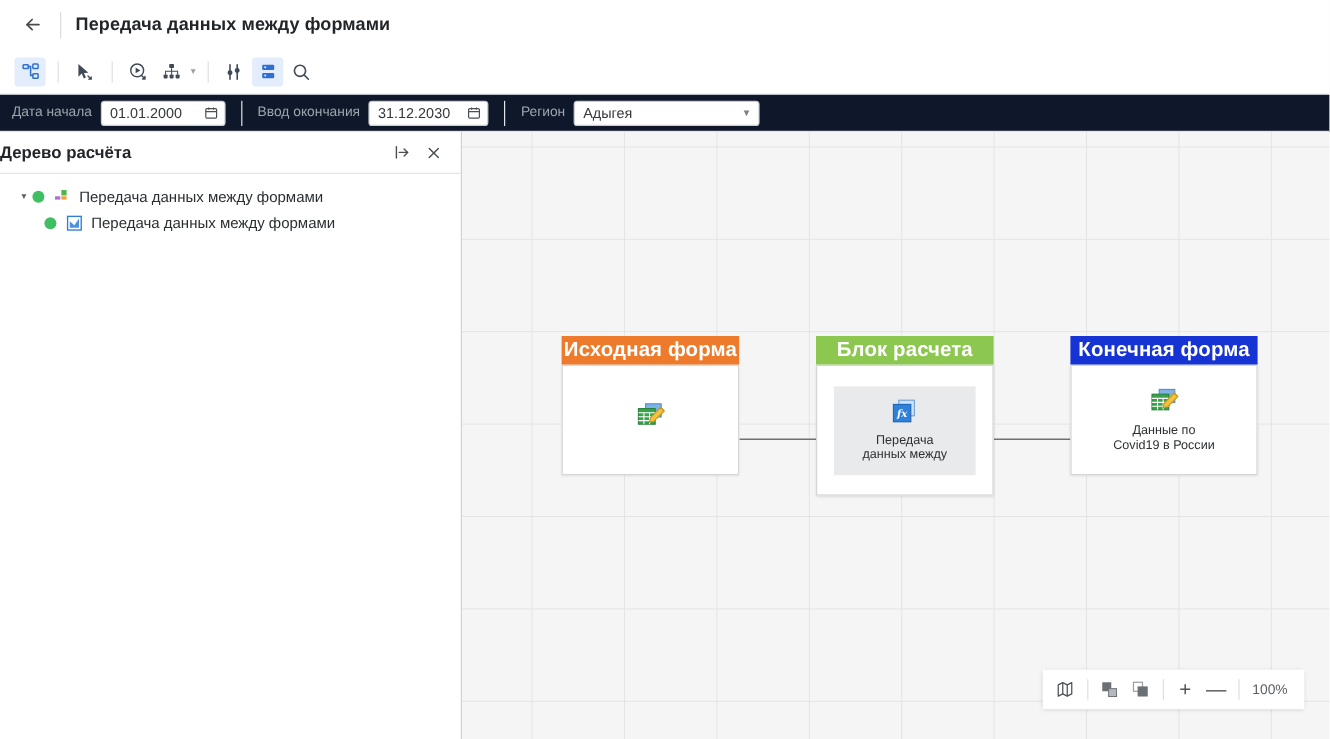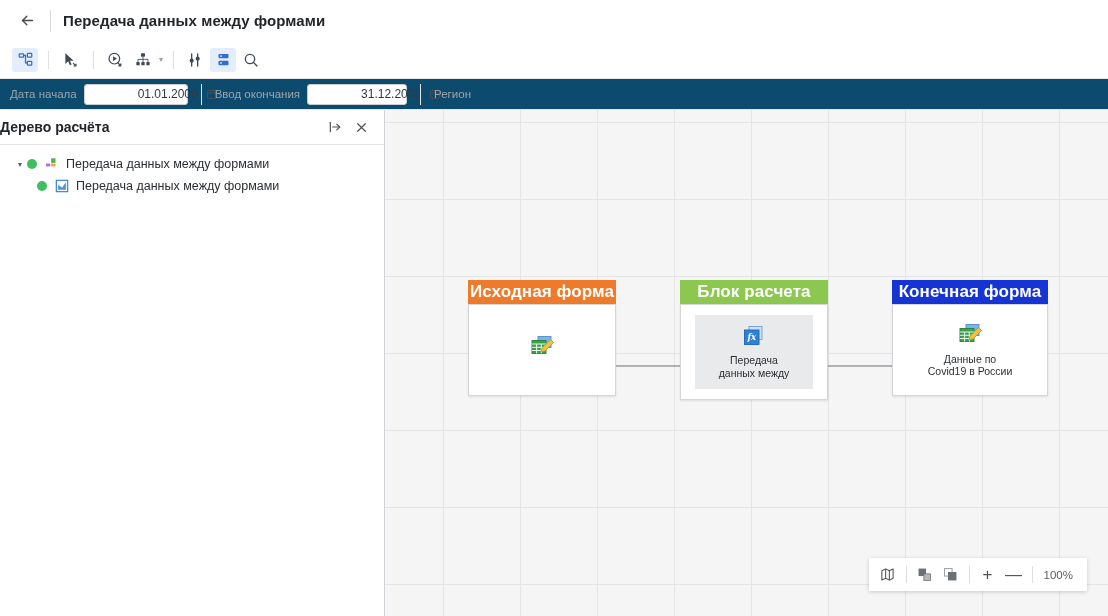--- a/index.html
+++ b/index.html
@@ -52,34 +52,34 @@
     margin-right: 2px;
   }
   .tb-btn.active { background: #e4edfb; color: #2f6fd0; }
   .tb-sep { width: 1px; height: 18px; background: #dfe1e4; margin: 0 8px; }
   .tb-caret { font-size: 8px; color: #9aa0a6; margin-left: 1px; margin-right: 2px; }
 
   
   .filterbar {
     height: 31px; flex: 0 0 31px;
     display: flex; align-items: center;
-    background: #0c4a6e;
+    background: #0f172a;
     border-bottom: 1px solid #e2e4e7;
     padding-left: 10px;
   }
   .flabel {
     font-size: 11.5px; color: #9ea4ab; margin-right: 7px; white-space: nowrap;
   }
   .finput {
     height: 21px; border: 1px solid #c9ccd0; border-radius: 3px;
     background: #fff; display: flex; align-items: center;
     padding: 0 5px 0 7px; min-width: 100px;
   }
   .finput .fval {
-    font-size: 12px; color: #34393e; flex: 1; margin-left: 46px;
+    font-size: 12px; color: #34393e; flex: 1;
   }
   .cal-ico { margin-left: 8px; color: #4a4f55; display: flex; }
   .fsep { width: 1px; height: 21px; background: #e2e4e7; margin: 0 13px; }
   .select {
     height: 21px; width: 155px; border: 1px solid #c9ccd0; border-radius: 3px;
     background: #fff; display: flex; align-items: center;
     padding: 0 6px 0 7px;
   }
   .select .sval { font-size: 12px; color: #34393e; flex: 1; }
   .select .scaret { font-size: 8px; color: #7c838a; }
@@ -271,20 +271,24 @@
         <svg width="12" height="12" viewBox="0 0 24 24" fill="none" stroke="currentColor" stroke-width="2">
           <rect x="3" y="5" width="18" height="16" rx="2"></rect>
           <line x1="3" y1="10" x2="21" y2="10"></line>
           <line x1="8" y1="3" x2="8" y2="7"></line>
           <line x1="16" y1="3" x2="16" y2="7"></line>
         </svg>
       </span>
     </div>
     <div class="fsep"></div>
     <div class="flabel">Регион</div>
+    <div class="select">
+      <span class="sval">Адыгея</span>
+      <span class="scaret">▼</span>
+    </div>
   </div>
 
   <div class="body">
 
     <div class="tree-panel">
       <div class="tree-head">
         <div class="tree-title">Дерево расчёта</div>
         <div class="tree-head-btn">
           <svg width="14" height="14" viewBox="0 0 24 24" fill="none" stroke="currentColor" stroke-width="2" stroke-linecap="round" stroke-linejoin="round">
             <line x1="4" y1="4" x2="4" y2="20"></line>
@@ -357,21 +361,21 @@
                 <path d="M21.5 4.5 l3 3 -8.5 8.5 -3.8 0.9 0.9 -3.8 z" fill="#f2c23c" stroke="#c9931f" stroke-width="0.9" stroke-linejoin="round"></path>
                 <path d="M21.5 4.5 l3 3" stroke="#c9931f" stroke-width="0.9"></path>
               </svg>
             </span>
           </div>
         </div>
       </div>
 
       <div class="node" style="left:295px; top:170px; width:148px;">
         <div class="node-head" style="background:#8CC750">Блок расчета</div>
-        <div class="node-box" style="height:96px;">
+        <div class="node-box" style="height:109px;">
           <div class="node-inner sel" style="width:118px;height:74px;">
             <span class="node-ico">
               <svg width="24" height="23" viewBox="0 0 24 23">
                 <rect x="7" y="1.5" width="13" height="13" fill="#cfe1f5" stroke="#6d9fd4" stroke-width="0.9"></rect>
                 <rect x="2.5" y="5" width="14.5" height="14.5" fill="#2f80d8" stroke="#1c63b4" stroke-width="0.9"></rect>
                 <text x="9.8" y="15.2" font-family="DejaVu Serif, serif" font-size="8.5" font-style="italic" font-weight="bold" fill="#ffffff" text-anchor="middle">fx</text>
               </svg>
             </span>
             <span class="node-text">Передача
 данных между</span>

